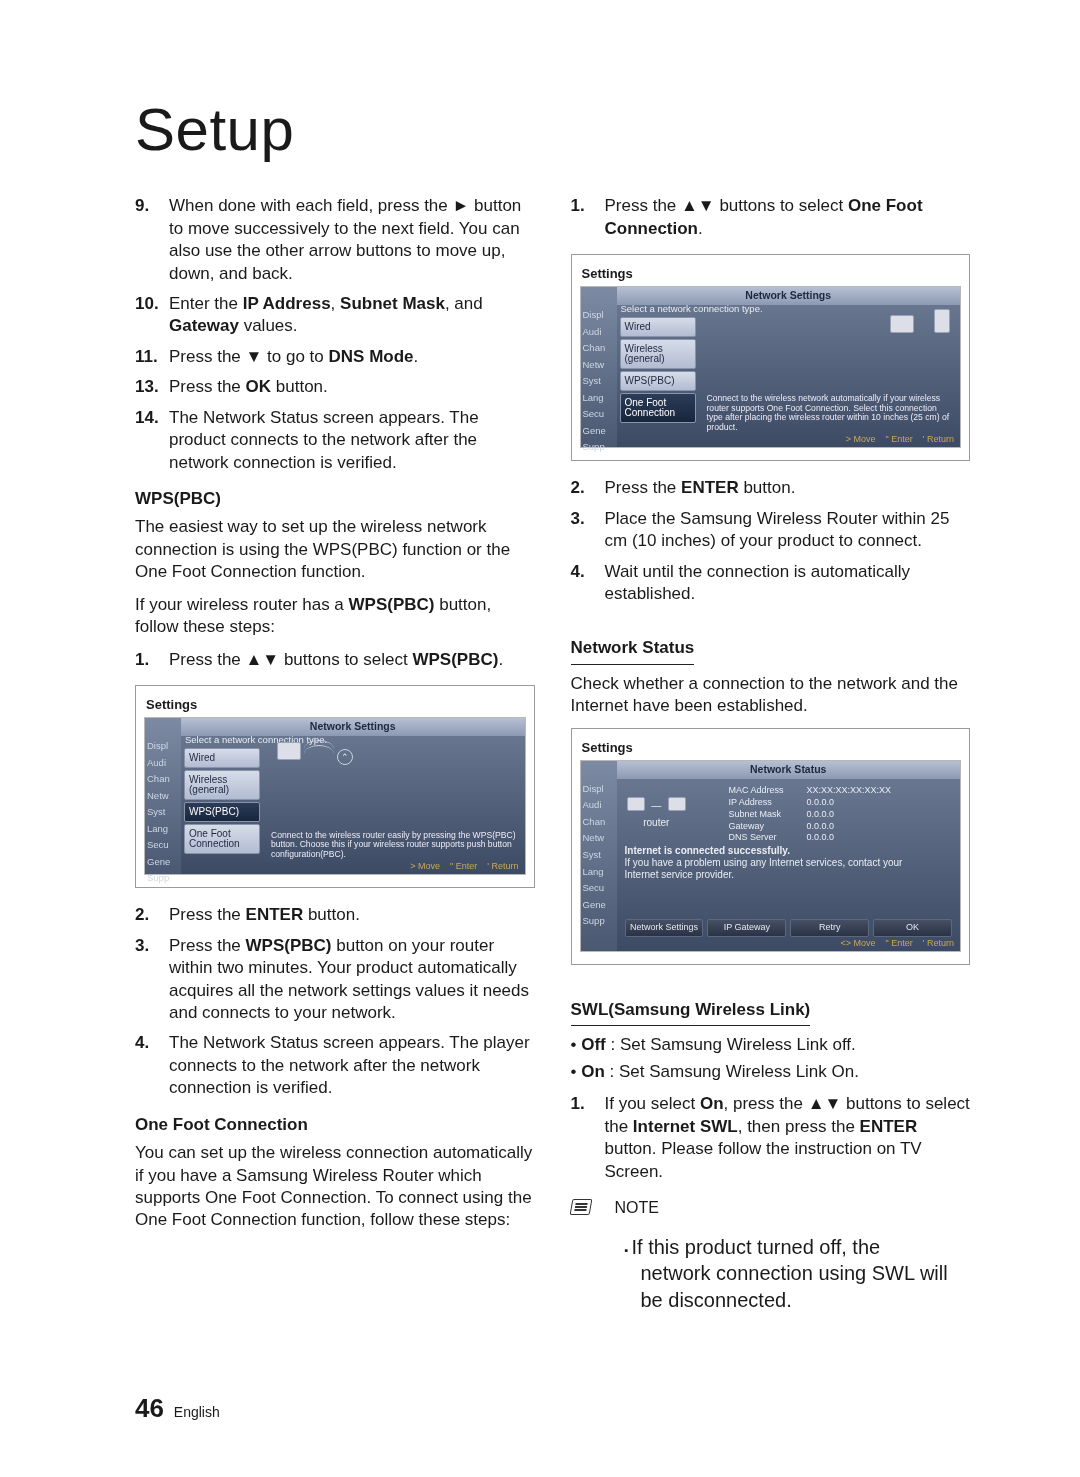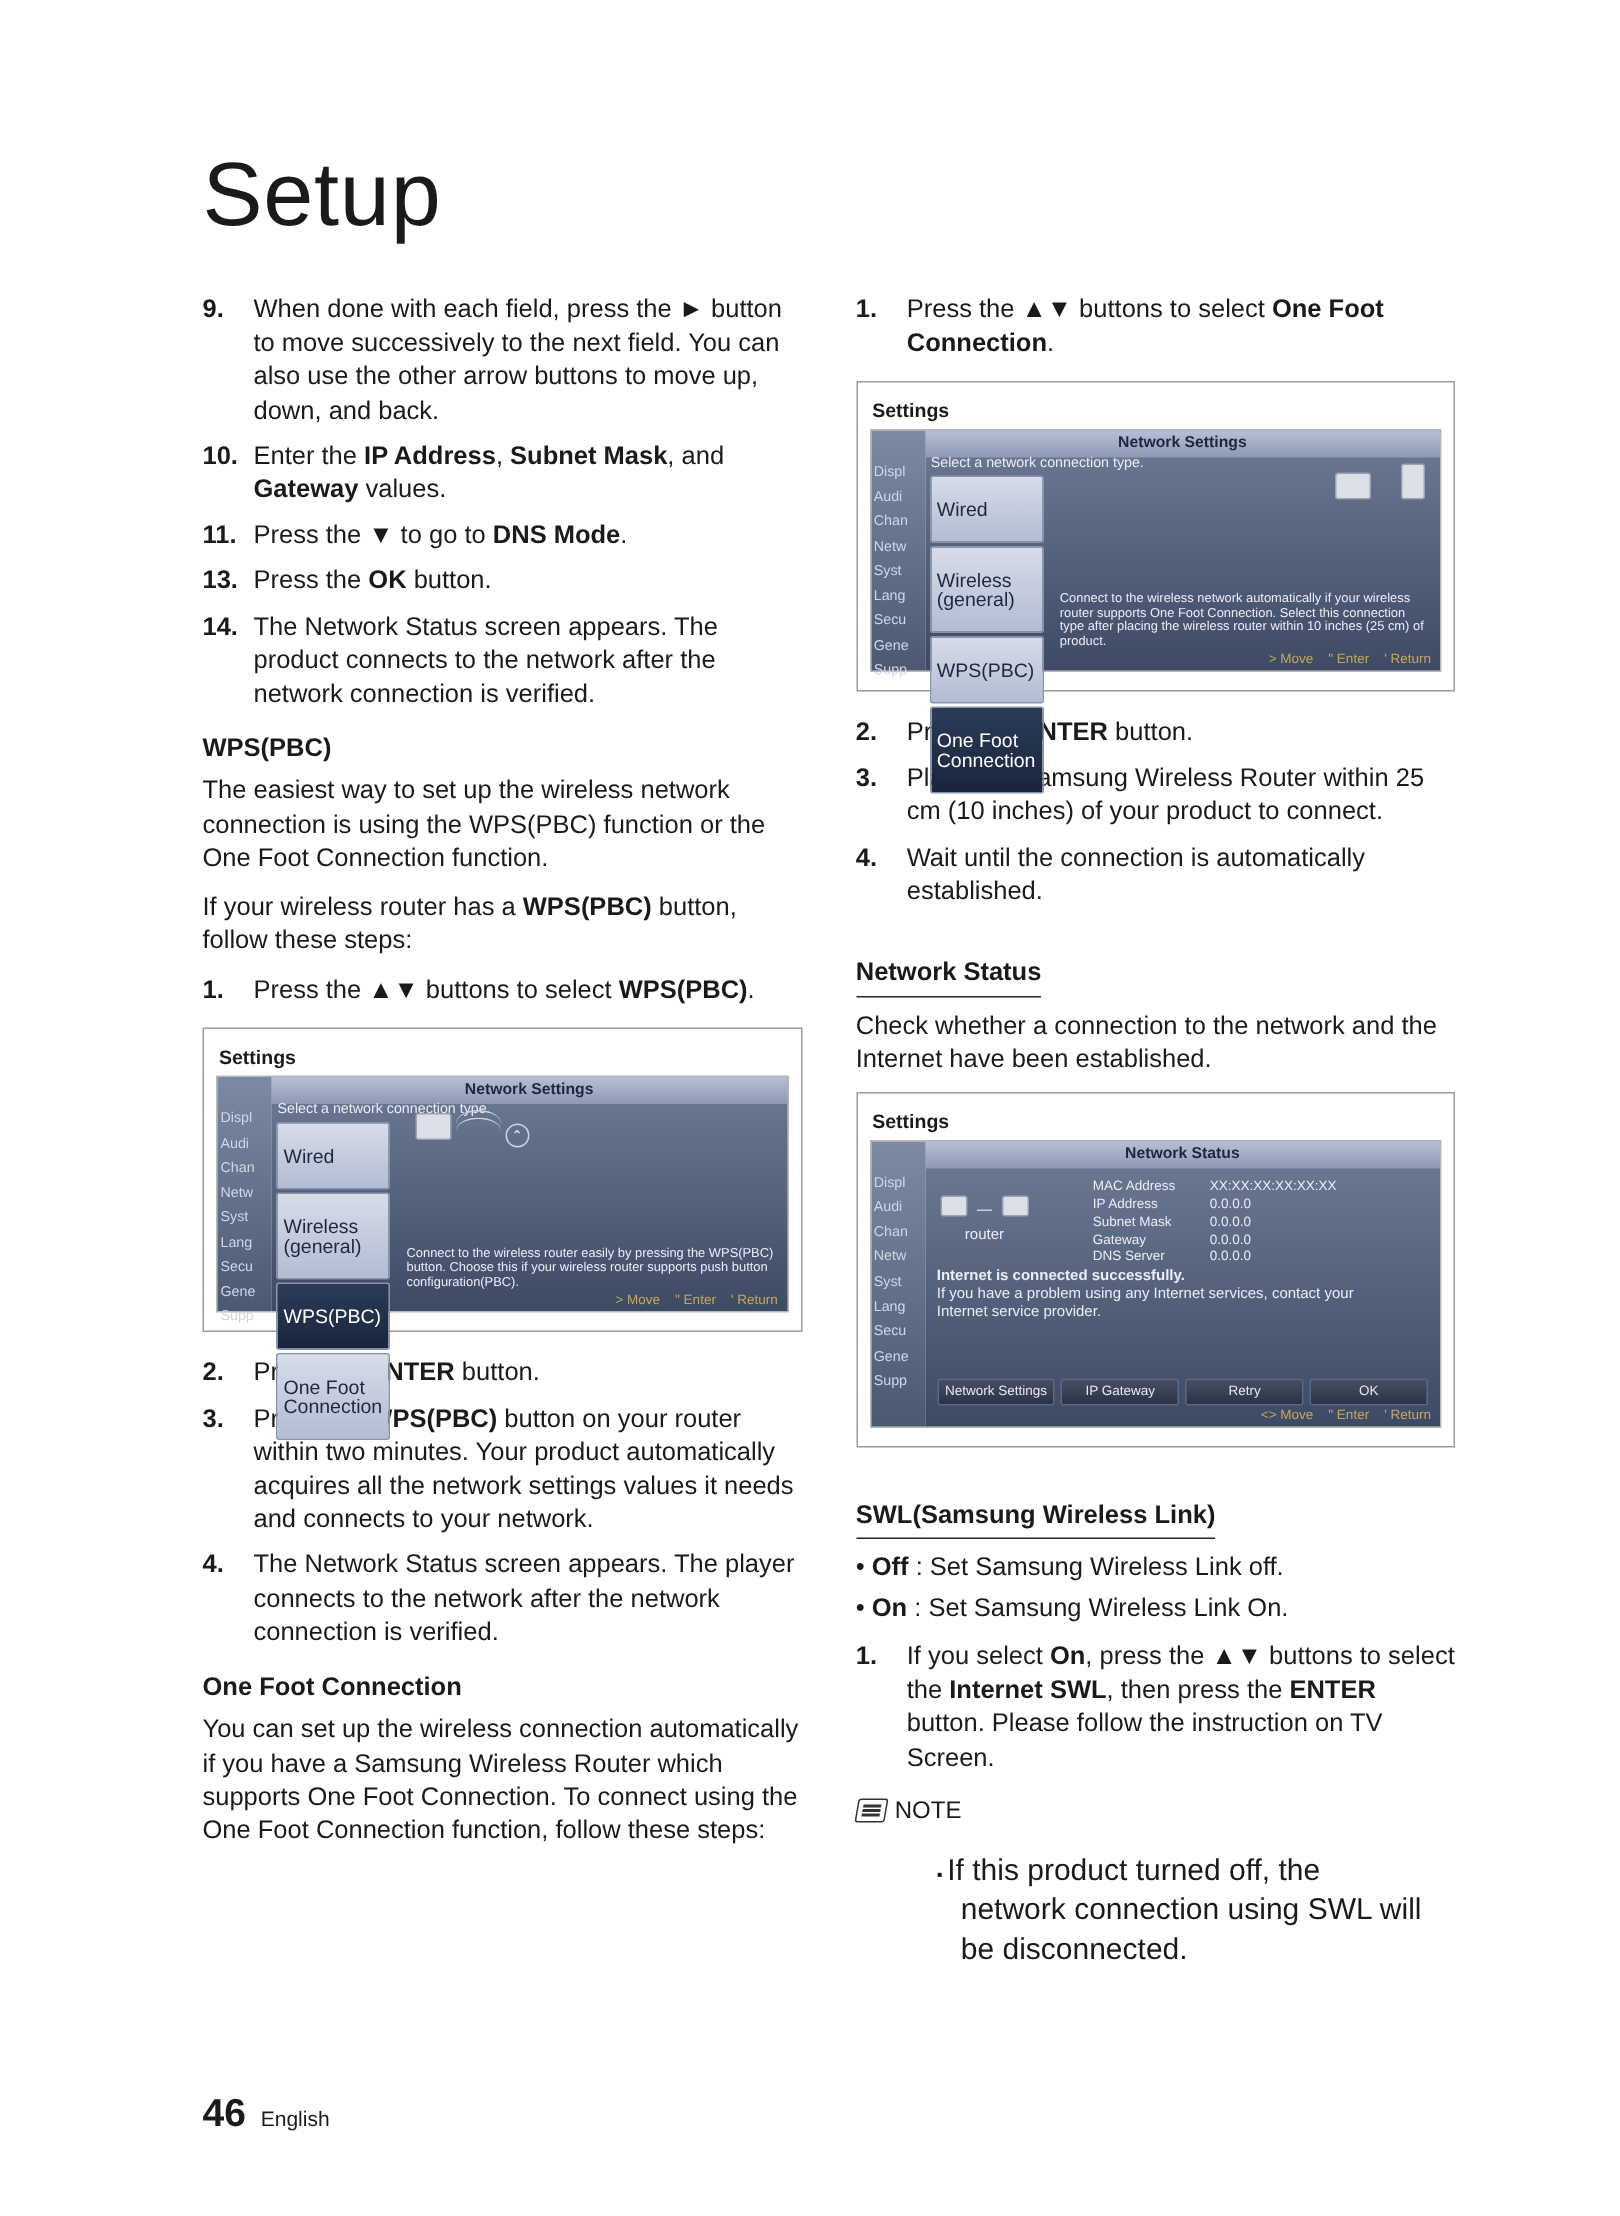--- a/index.html
+++ b/index.html
@@ -65,21 +65,21 @@
     padding: 0;
     margin: 0 0 10px 0;
   }
   ul.bullets > li {
     padding-left: 18px;
     text-indent: -18px;
     margin-bottom: 4px;
   }
   ul.bullets > li::before { content: "• "; }
 
-  .note-row { display: flex; align-items: center; gap: 6px; margin: 10px 0 4px 0; }
+  .note-row { display: flex; align-items: center; gap: 24px; margin: 10px 0 4px 0; }
   .note-icon {
     width: 18px; height: 14px;
     border: 1.5px solid #333; border-radius: 2px;
     position: relative;
     transform: skewX(-10deg);
     font-size: 0;
   }
   .note-icon::after {
     content:""; position:absolute; left:3px; right:3px; top:3px; height:2px;
     background:#333; box-shadow:0 3px 0 #333, 0 6px 0 #333;
@@ -143,22 +143,22 @@
   .osd .menu {
     position: absolute; left: 0; top: 28px; bottom: 12px;
     width: 82px;
   }
   .osd .menu .mitem {
     background: linear-gradient(#d6dce8, #b2bcd2);
     color: #1e2740;
     border: 1px solid #8894ac;
     border-radius: 2px;
     margin: 2px 3px;
-    padding: 15px 4px;
-    font-size: 13px;
+    padding: 4px 4px;
+    font-size: 10px;
     line-height: 1;
   }
   .osd .menu .mitem.hl {
     background: linear-gradient(#2c3c58, #18253c);
     color: #fff;
   }
   .osd .helptext {
     position: absolute;
     left: 90px; right: 6px; bottom: 14px;
     font-size: 8.6px;

